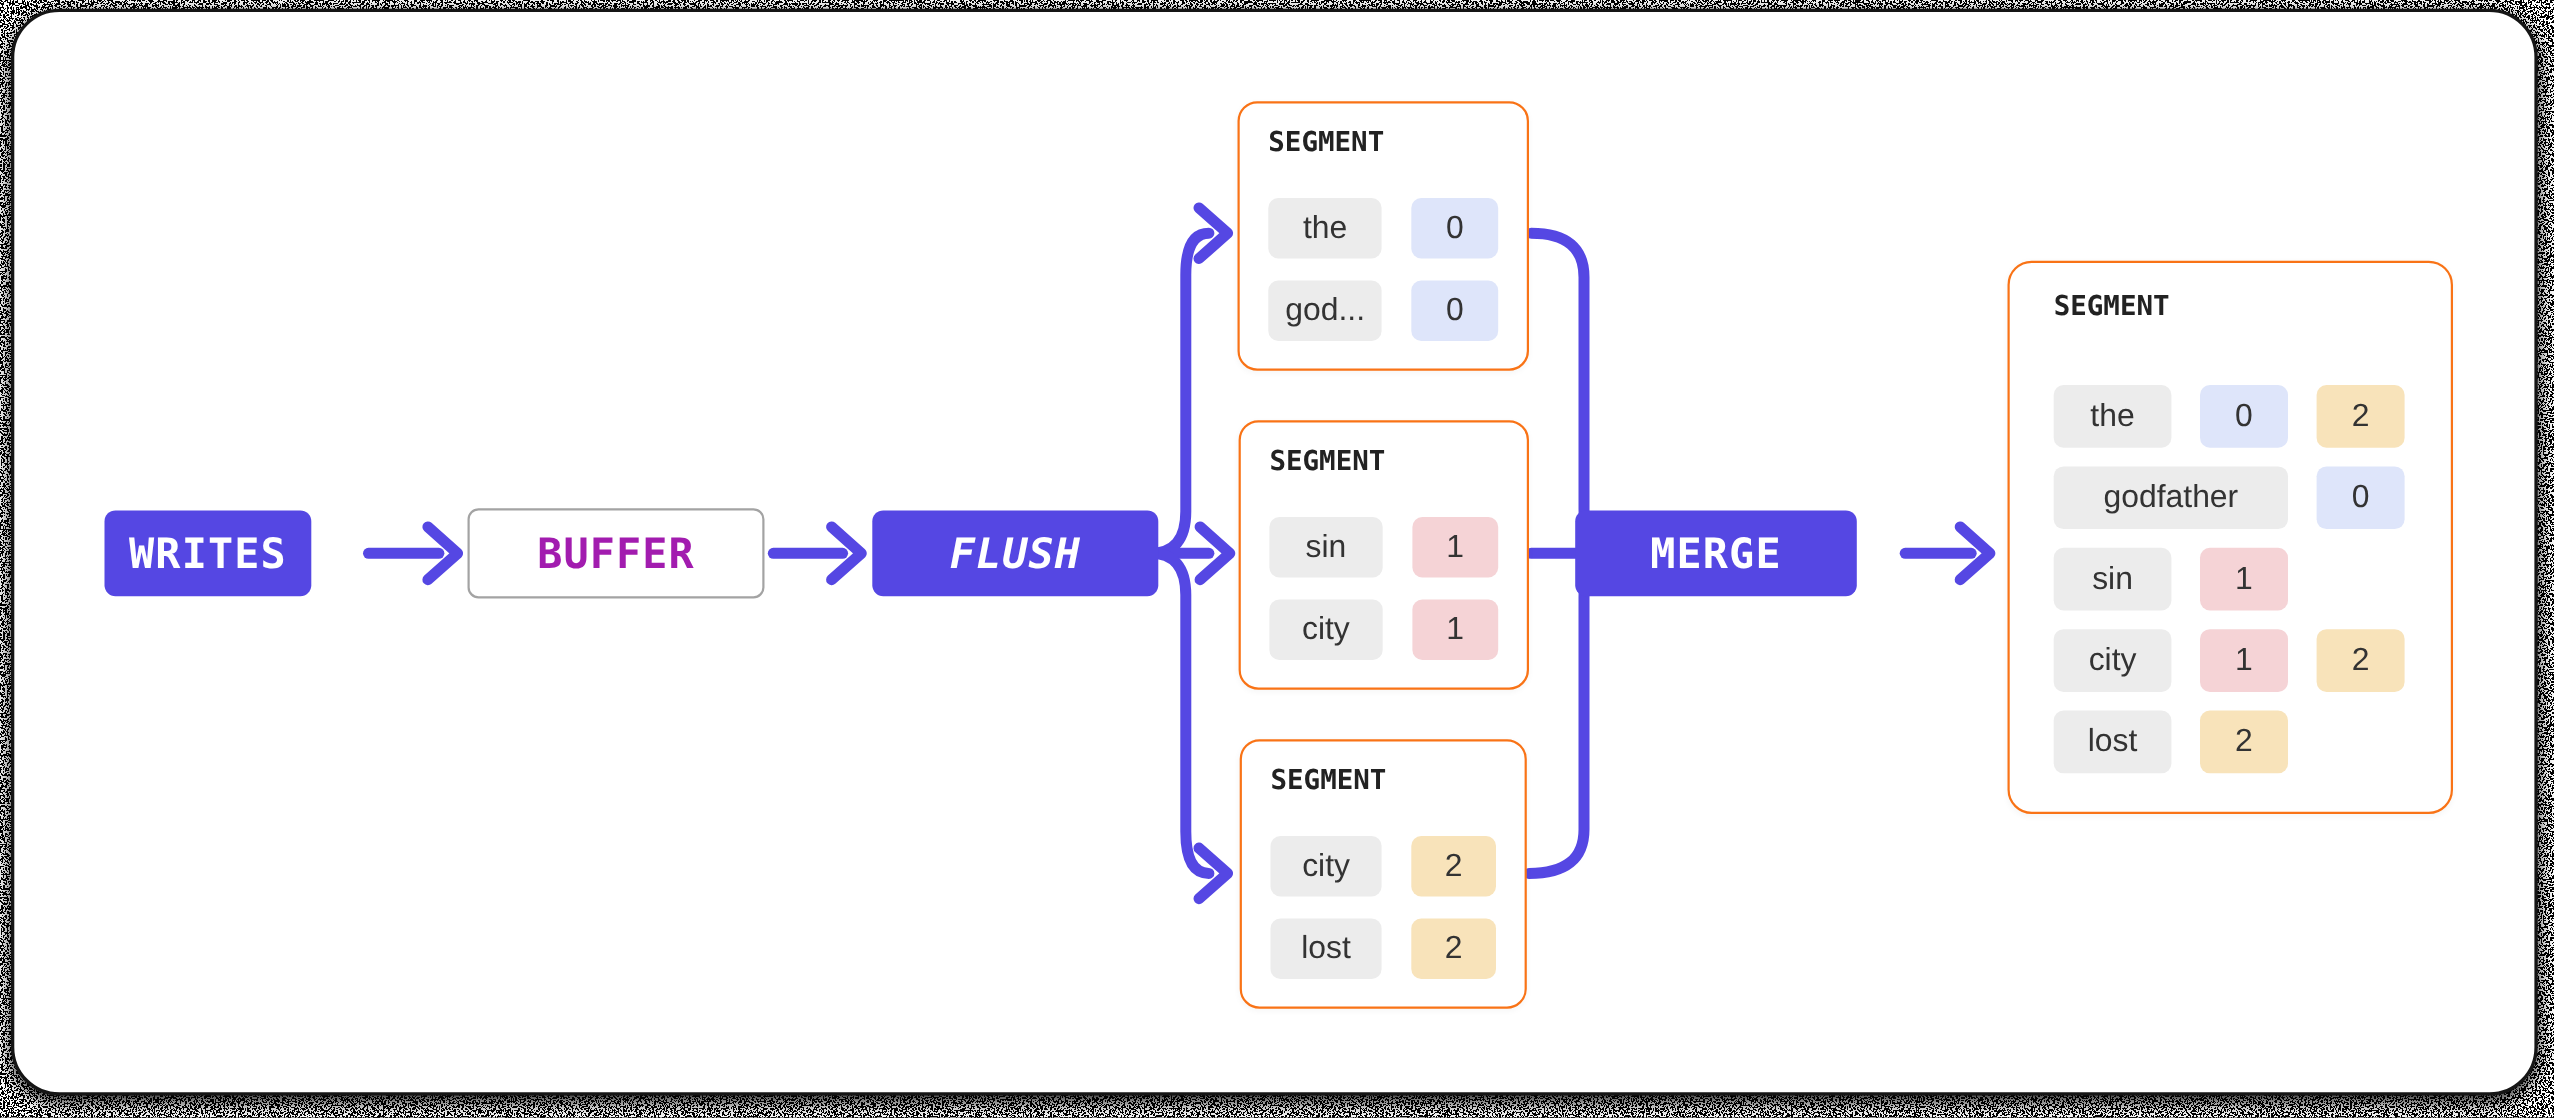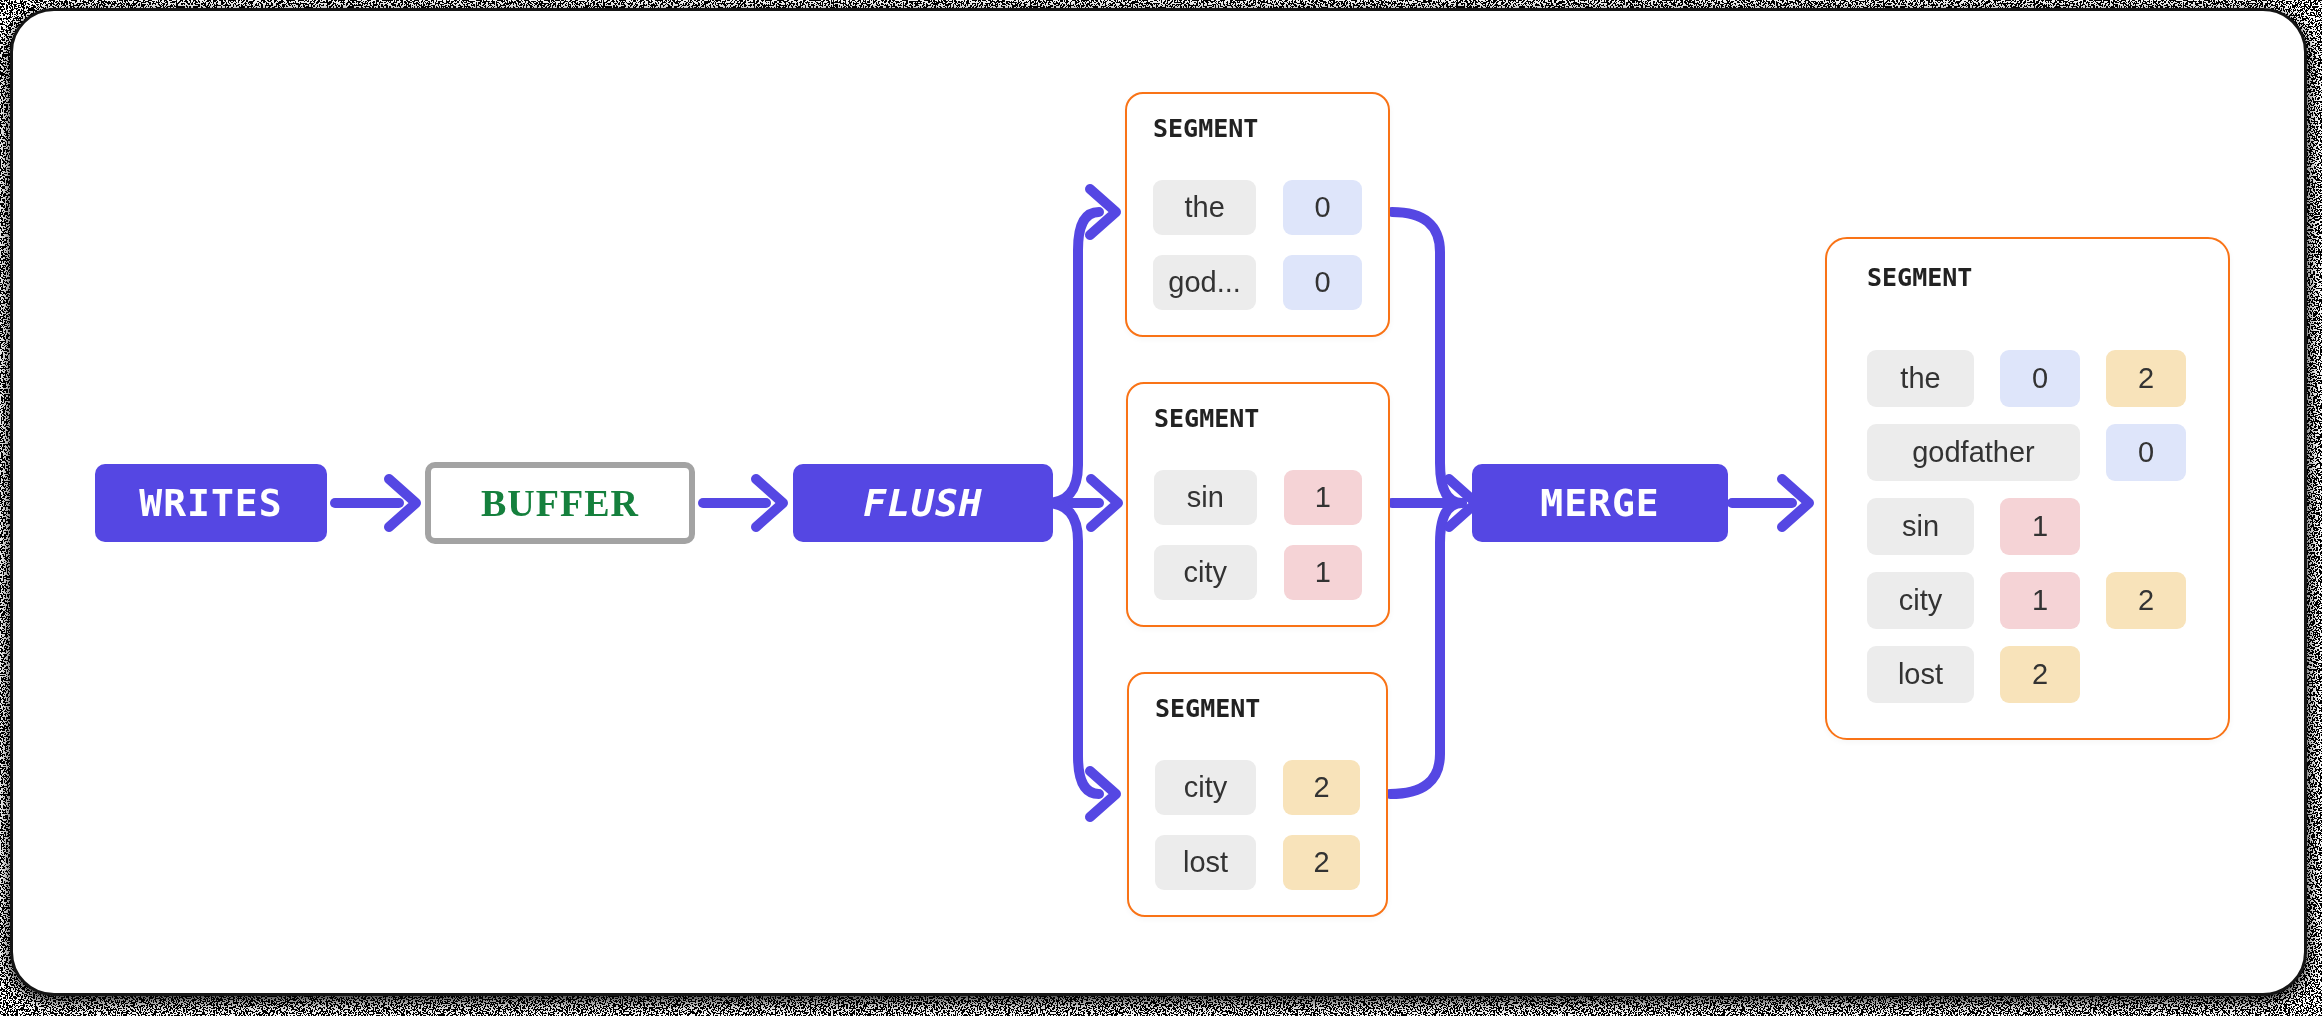--- a/index.html
+++ b/index.html
@@ -9,25 +9,25 @@
   .canvas{position:absolute;left:10px;top:8px;width:2297px;height:988px;
           background:#ffffff;border:3px solid #151515;border-radius:44px;
           box-sizing:border-box;box-shadow:0 5px 16px rgba(0,0,0,0.9);}
   .arrows{position:absolute;left:0;top:0;width:2322px;height:1016px;pointer-events:none;}
 
   
   .node{position:absolute;height:78px;display:flex;align-items:center;justify-content:center;
         font-family:"DejaVu Sans Mono","Liberation Mono",monospace;font-weight:bold;
         font-size:38px;letter-spacing:1px;border-radius:10px;box-sizing:border-box;}
   .node.filled{background:#5547e3;color:#ffffff;}
-  .node.outline{background:#ffffff;border:6px solid #a3a3a3;color:#15803d;font-family:Liberation Serif, serif;}
-  .node-writes{left:95px;top:464px;width:232px;}
+  .node.outline{background:#ffffff;border:2px solid #a3a3a3;color:#a21caf;}
+  .node-writes{left:95px;top:464px;width:188px;}
   .node-buffer{left:425px;top:462px;width:270px;height:82px;}
   .node-flush{left:793px;top:464px;width:260px;font-style:italic;}
-  .node-merge{left:1472px;top:464px;width:256px;}
+  .node-merge{left:1432px;top:464px;width:256px;}
 
   
   .seg-card{position:absolute;background:#ffffff;border:2px solid #f97316;border-radius:18px;
             padding:20px 26px;box-sizing:border-box;box-shadow:0 2px 6px rgba(0,0,0,0.04);}
   .seg-title{font-family:"DejaVu Sans Mono","Liberation Mono",monospace;font-weight:bold;
              font-size:25px;line-height:30px;color:#222222;}
   .seg-rows{margin-top:36px;display:flex;flex-direction:column;gap:20px;}
   .srow{display:flex;gap:27px;}
   .pill{display:flex;align-items:center;justify-content:center;height:55px;
         border-radius:9px;font-size:29px;color:#333333;text-align:right;}

